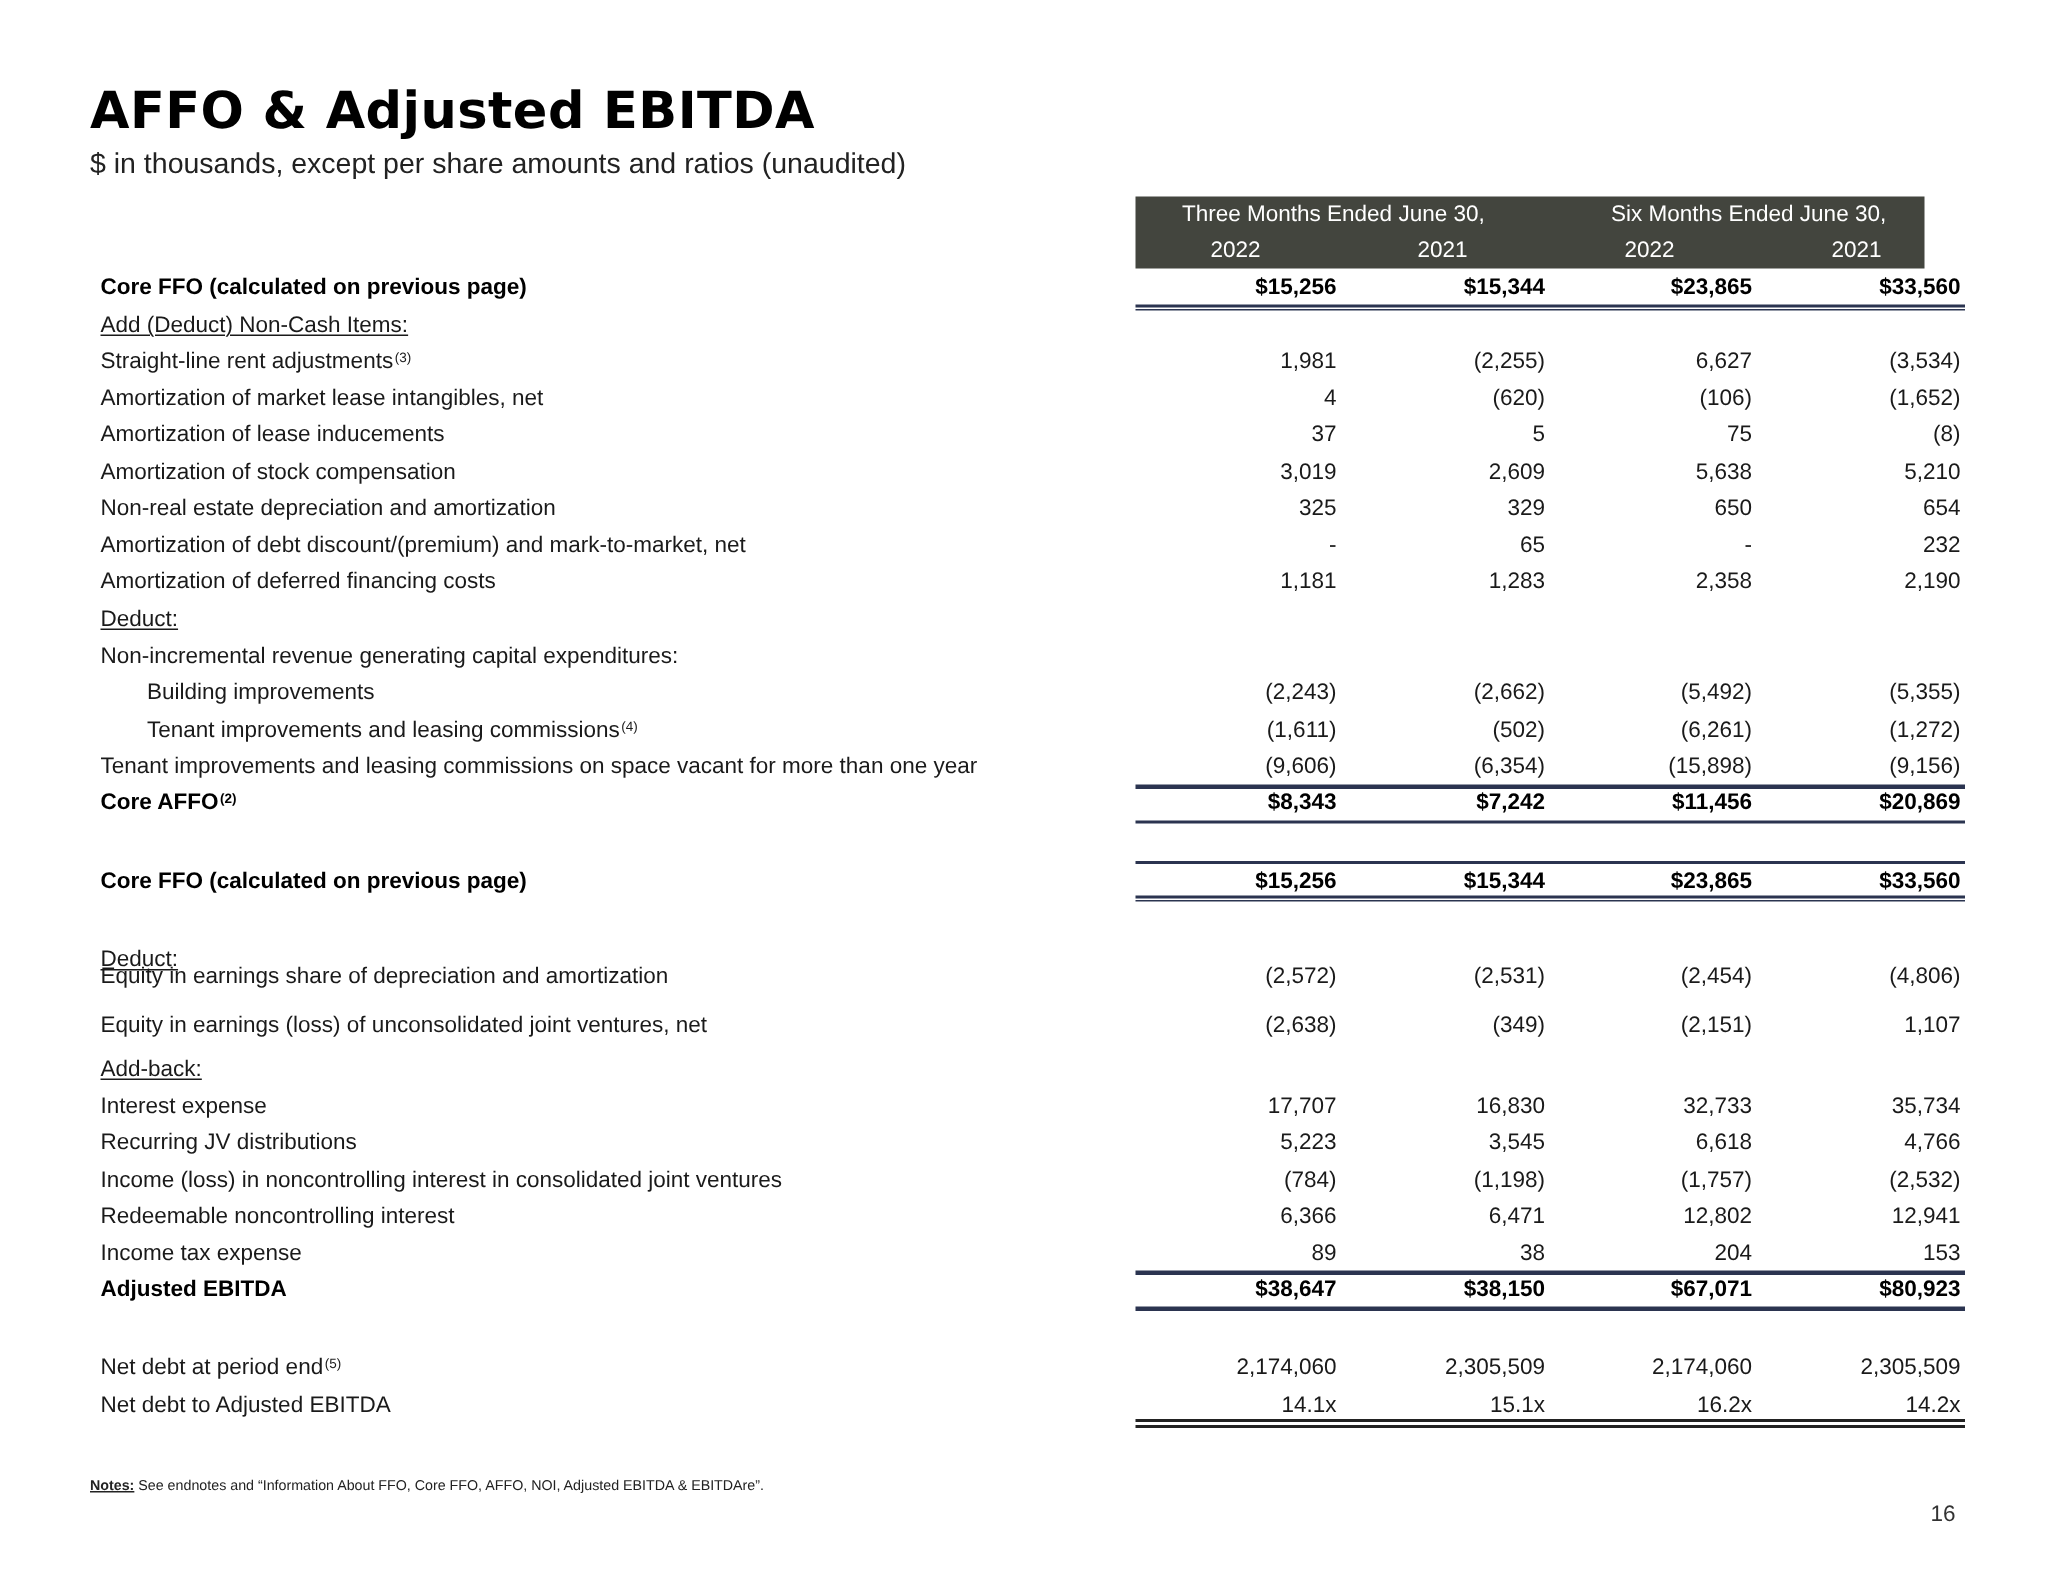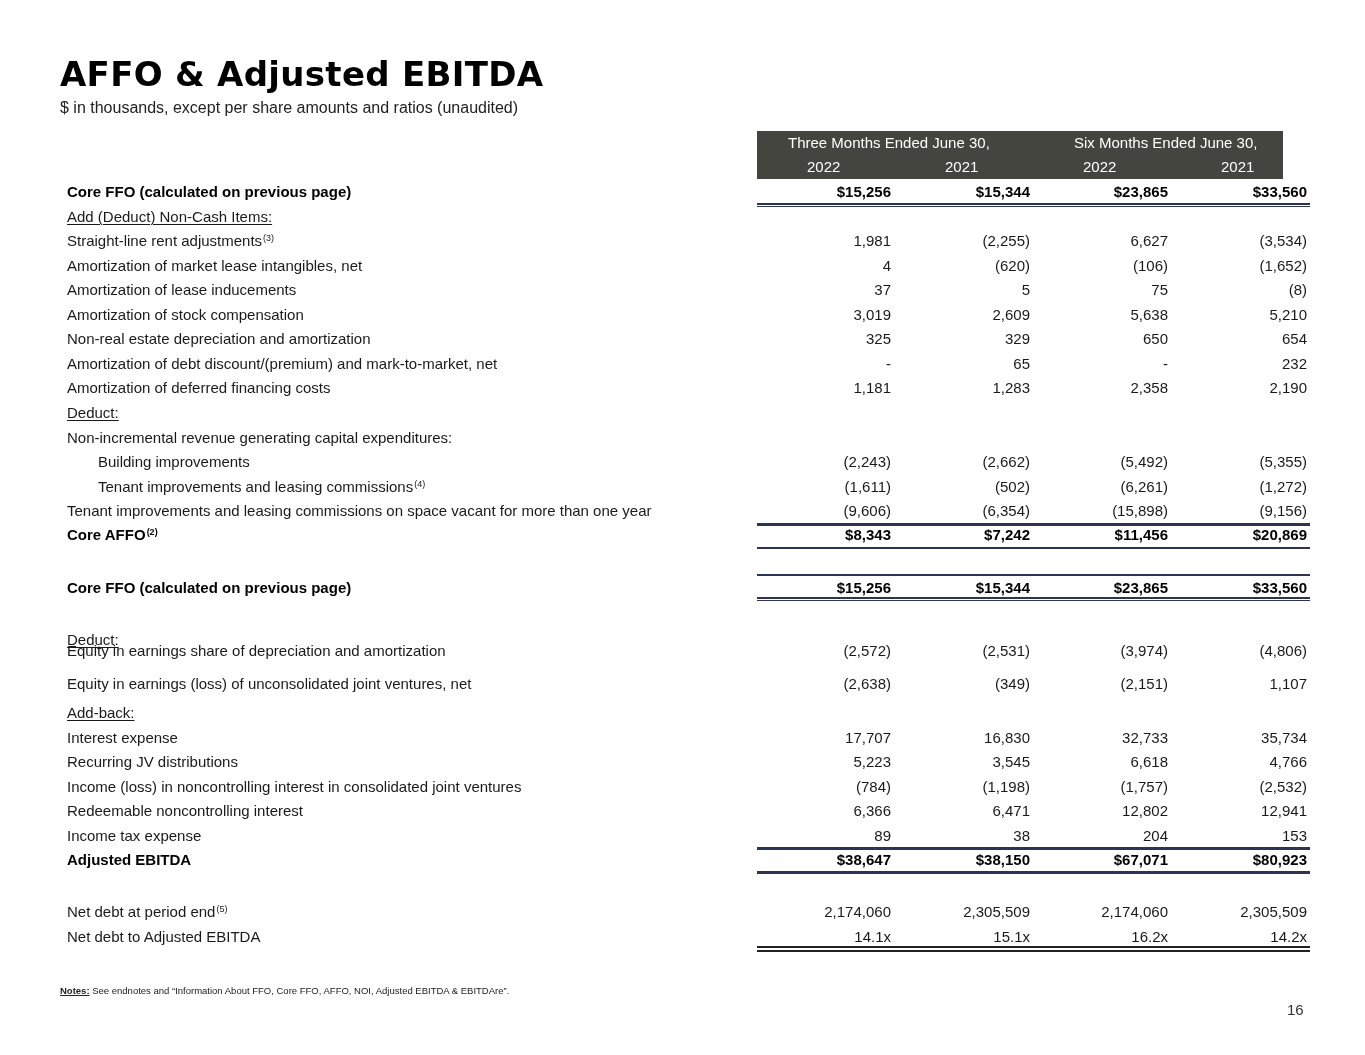--- a/index.html
+++ b/index.html
@@ -1,20 +1,20 @@
 <!DOCTYPE html>
 <html><head>
 <meta charset="utf-8">
 <style>
   html, body { margin: 0; padding: 0; background: #ffffff; }
   body { width: 1365px; height: 1055px; position: relative; overflow: hidden;
          font-family: "Liberation Sans", sans-serif; color: #1a1a1a; }
   .title { position: absolute; left: 60px; top: 54px; font-family: "DejaVu Sans", sans-serif;
            font-weight: bold; font-size: 34px; letter-spacing: 0.3px; color: #000; margin: 0; line-height: 40px; }
-  .subtitle { position: absolute; left: 60px; top: 99px; font-size: 16px; color: #222; }
+  .subtitle { position: absolute; left: 60px; top: 99px; font-size: 19px; color: #222; }
   .header-band { position: absolute; left: 757px; top: 131px; width: 526px; height: 48px; background: #43453e; color: #fff; }
   .hdr { position: absolute; font-size: 15px; color: #ffffff; white-space: nowrap; }
   .row { position: absolute; left: 0; width: 1365px; height: 24px; }
   .label { position: absolute; left: 67px; top: 0; font-size: 15px; line-height: 24px; white-space: nowrap; color: #1a1a1a; }
   .label.indent { left: 98px; }
   .label.bold { font-weight: bold; color: #000; }
   .label.ul { text-decoration: underline; text-decoration-thickness: 1px; text-underline-offset: 2px; }
   .label sup { font-size: 9px; vertical-align: top; position: relative; top: -3px; margin-left: 1px; }
   .val { position: absolute; top: 0; font-size: 15px; line-height: 24px; text-align: right; width: 120px; white-space: nowrap; color: #1a1a1a; }
   .val.bold { font-weight: bold; color: #000; }
@@ -163,21 +163,21 @@
       <span class="label"><span>Equity in earnings (loss) of unconsolidated joint ventures, net</span></span>
       <span class="val c0">(2,638)</span>
       <span class="val c1">(349)</span>
       <span class="val c2">(2,151)</span>
       <span class="val c3">1,107</span>
     </div>
     <div class="row" style="top: 639px; padding-left: 40px;">
       <span class="label"><span>Equity in earnings share of depreciation and amortization</span></span>
       <span class="val c0">(2,572)</span>
       <span class="val c1">(2,531)</span>
-      <span class="val c2">(3,974)</span>
+      <span class="val c2">(2,454)</span>
       <span class="val c3">(4,806)</span>
     </div>
     <div class="row" style="top: 701px;">
       <span class="label ul"><span>Add-back:</span></span>
       <span class="val c0"></span>
       <span class="val c1"></span>
       <span class="val c2"></span>
       <span class="val c3"></span>
     </div>
     <div class="row" style="top: 726px;">

